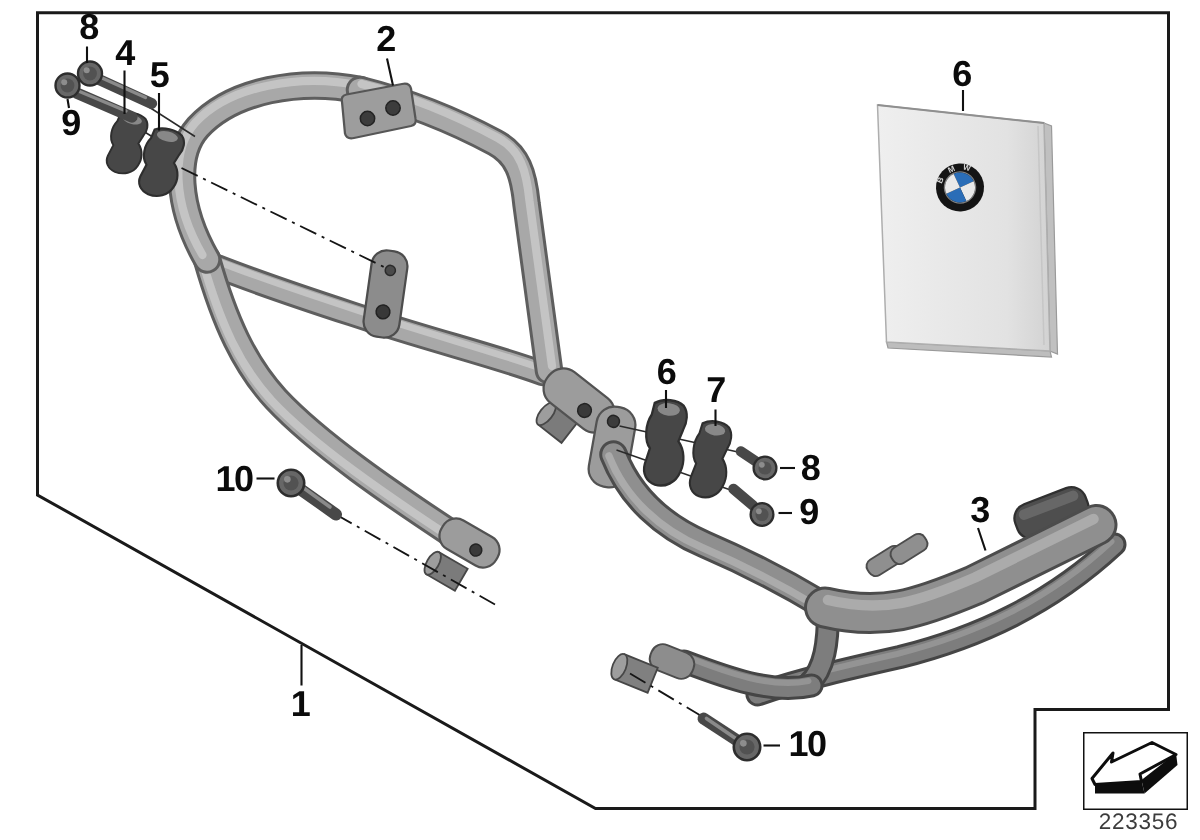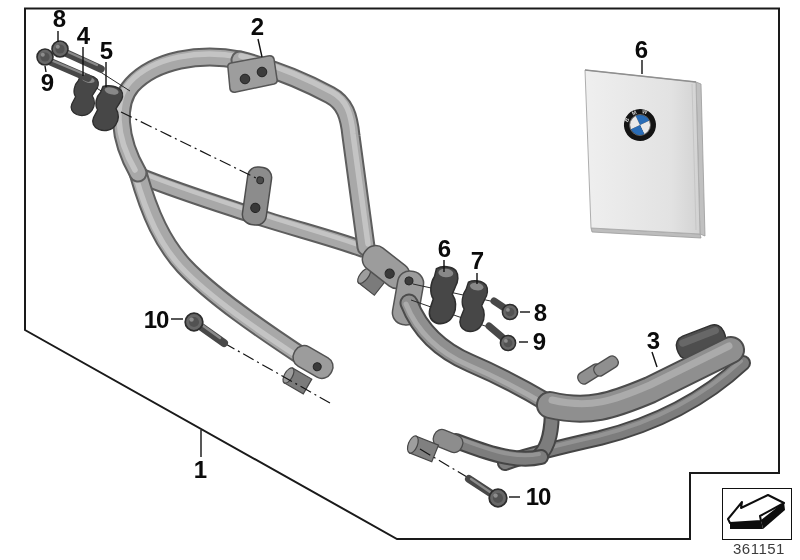--- a/index.html
+++ b/index.html
@@ -267,15 +267,15 @@
   <div class="callout" style="left:200px;top:470px">1</div>
   <div class="callout" style="left:538px;top:497px">10</div>
 
   <div class="icon-box">
     <svg width="67" height="49" viewBox="0 0 67 49">
       <polygon points="7,34 38,31 40,40 7,40" fill="#0d0d0d"></polygon>
       <polygon points="38,31 61,13 62,21 40,40" fill="#0d0d0d"></polygon>
       <polygon points="5,30 19,13 18,19 45,6 61,14 37,27 38,32 7,34" fill="#ffffff" stroke="#0d0d0d" stroke-width="2" stroke-linejoin="round"></polygon>
     </svg>
   </div>
-  <div class="drawing-number" style="left:759px;top:548px">361151</div>
+  <div class="drawing-number" style="left:759px;top:548px">223356</div>
 
 </div>
 
 </body></html>

